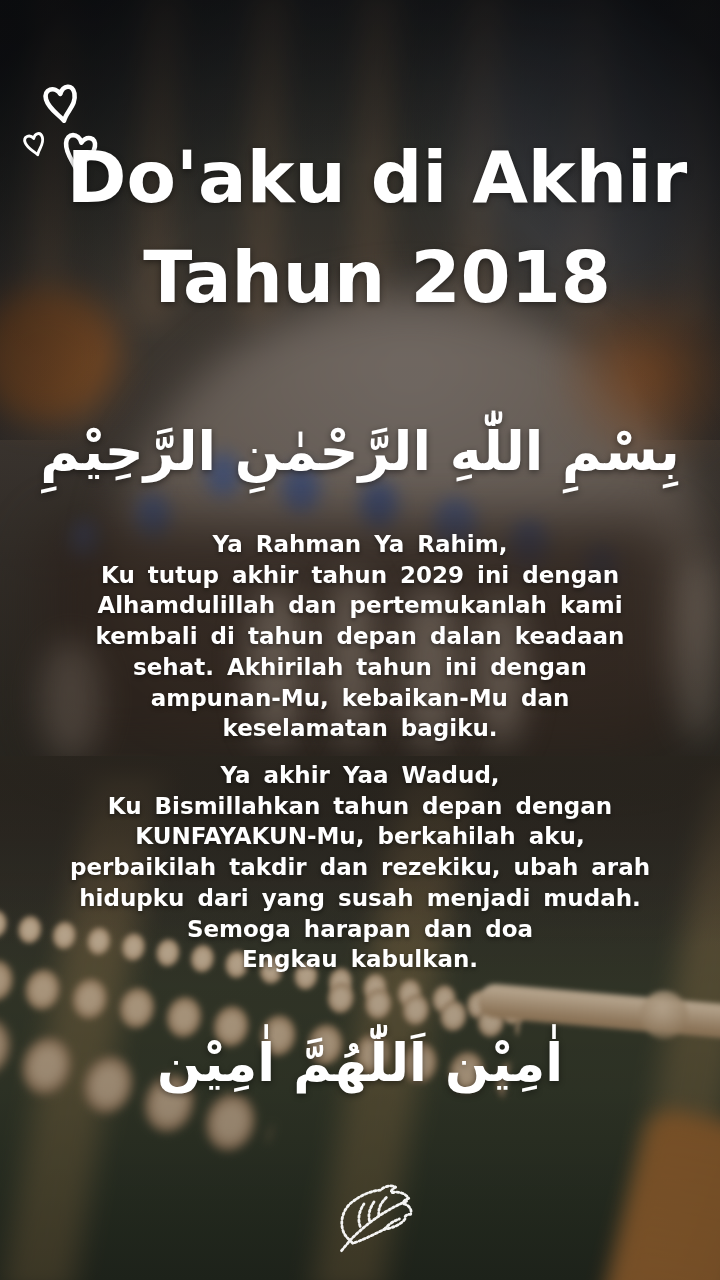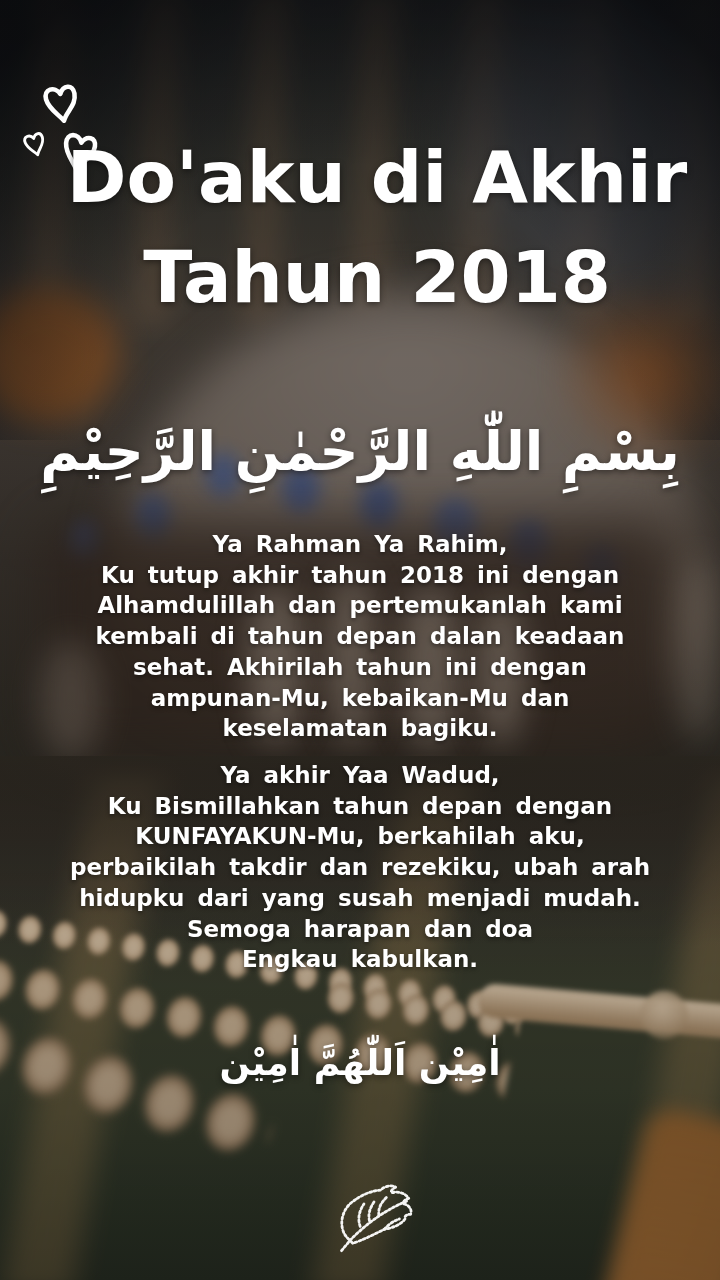--- a/index.html
+++ b/index.html
@@ -81,21 +81,21 @@
   .doodle{position:absolute;stroke:#fff;fill:none;stroke-linecap:round;stroke-linejoin:round;}
   .hearts{left:16px;top:80px;width:102px;height:98px;}
   .leaf{left:328px;top:1176px;width:98px;height:84px;opacity:.95;}
   .title{position:absolute;left:0;top:110px;width:720px;margin:17px;text-align:center;
     font-size:72px;line-height:100px;font-weight:bold;letter-spacing:0;
     text-shadow:0 2px 6px rgba(0,0,0,.45);}
   .title span{display:block;}
   .arabic{position:absolute;left:0;width:720px;text-align:center;direction:rtl;
     font-weight:bold;text-shadow:0 2px 6px rgba(0,0,0,.45);}
   .bismillah{top:396px;font-size:54px;line-height:112px;}
-  .amin{top:1008px;font-size:36px;line-height:110px;}
+  .amin{top:1008px;font-size:52px;line-height:110px;}
   .body{position:absolute;left:0;width:720px;margin:0;padding:0 40px;text-align:center;
     font-size:23px;line-height:30.7px;font-weight:bold;word-spacing:5px;
     white-space:pre-line;text-shadow:0 2px 4px rgba(0,0,0,.45);}
   .p1{top:529px;}
   .p2{top:760px;}
 </style>
 </head>
 <body>
 
 <div class="canvas">
@@ -138,21 +138,21 @@
     </svg>
 
     <h1 class="title">
       <span>Do'aku di Akhir</span>
       <span>Tahun 2018</span>
     </h1>
 
     <div class="arabic bismillah">بِسْمِ اللّٰهِ الرَّحْمٰنِ الرَّحِيْمِ</div>
 
     <p class="body p1">Ya Rahman Ya Rahim,
-Ku tutup akhir tahun 2018 ini dengan
+Ku tutup akhir tahun 2029 ini dengan
 Alhamdulillah dan pertemukanlah kami
 kembali di tahun depan dalan keadaan
 sehat. Akhirilah tahun ini dengan
 ampunan-Mu, kebaikan-Mu dan
 keselamatan bagiku.</p>
 
     <p class="body p2">Ya akhir Yaa Wadud,
 Ku Bismillahkan tahun depan dengan
 KUNFAYAKUN-Mu, berkahilah aku,
 perbaikilah takdir dan rezekiku, ubah arah

